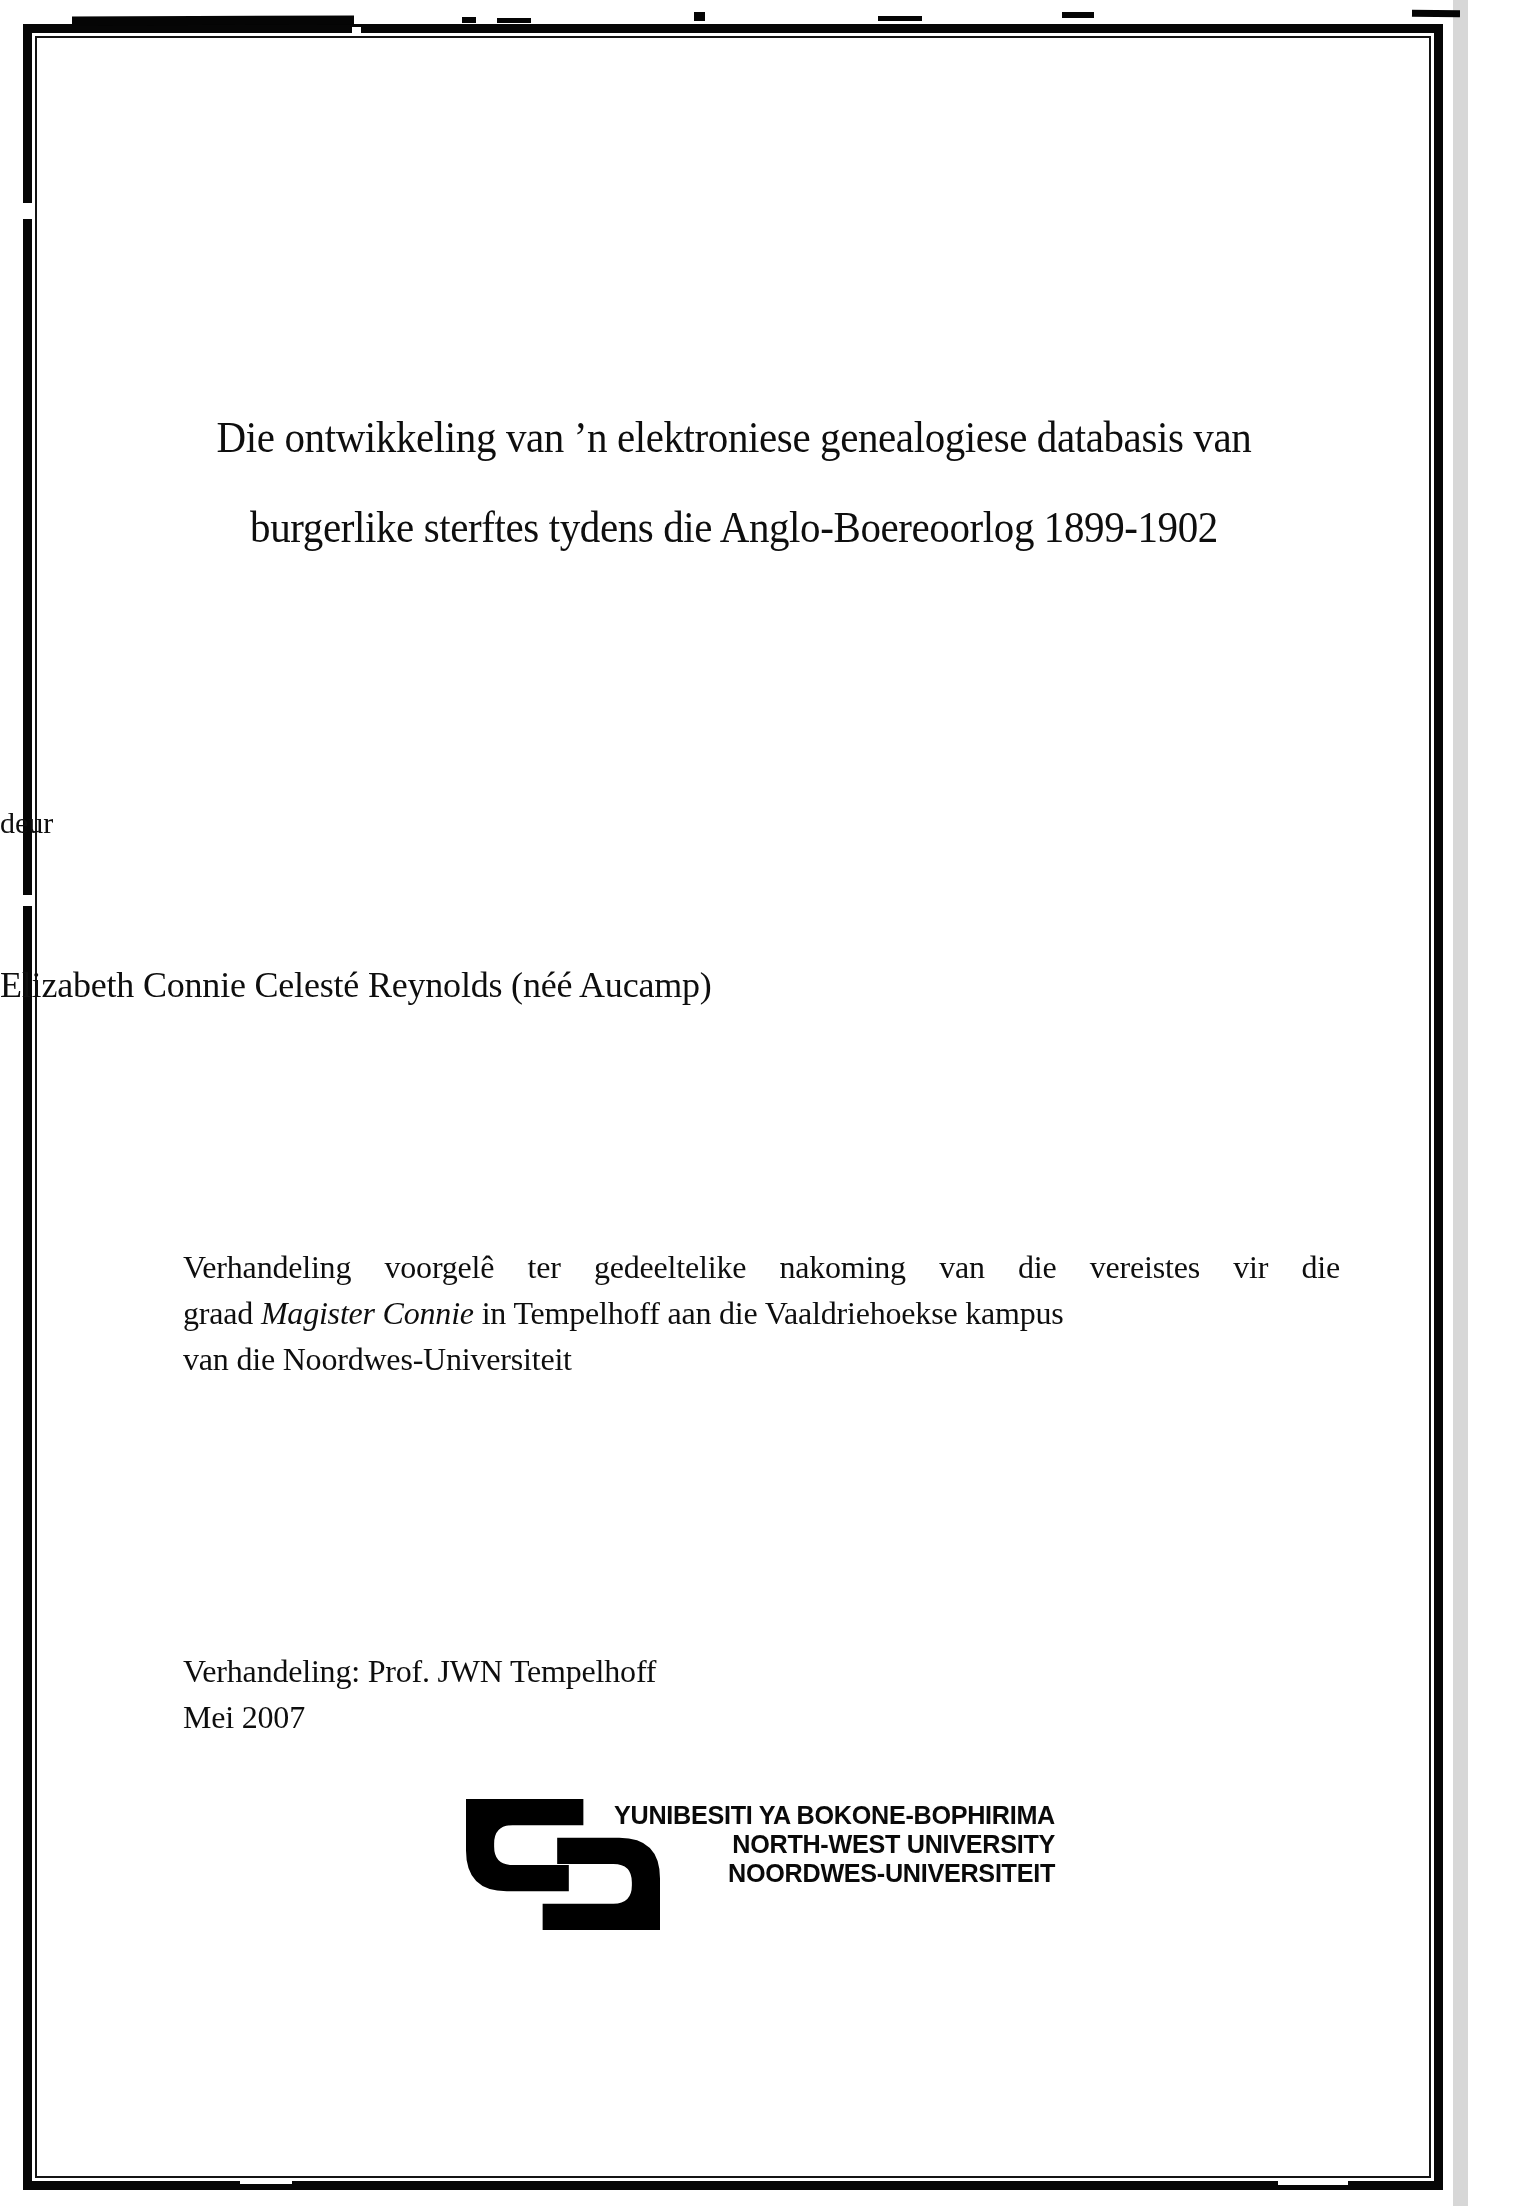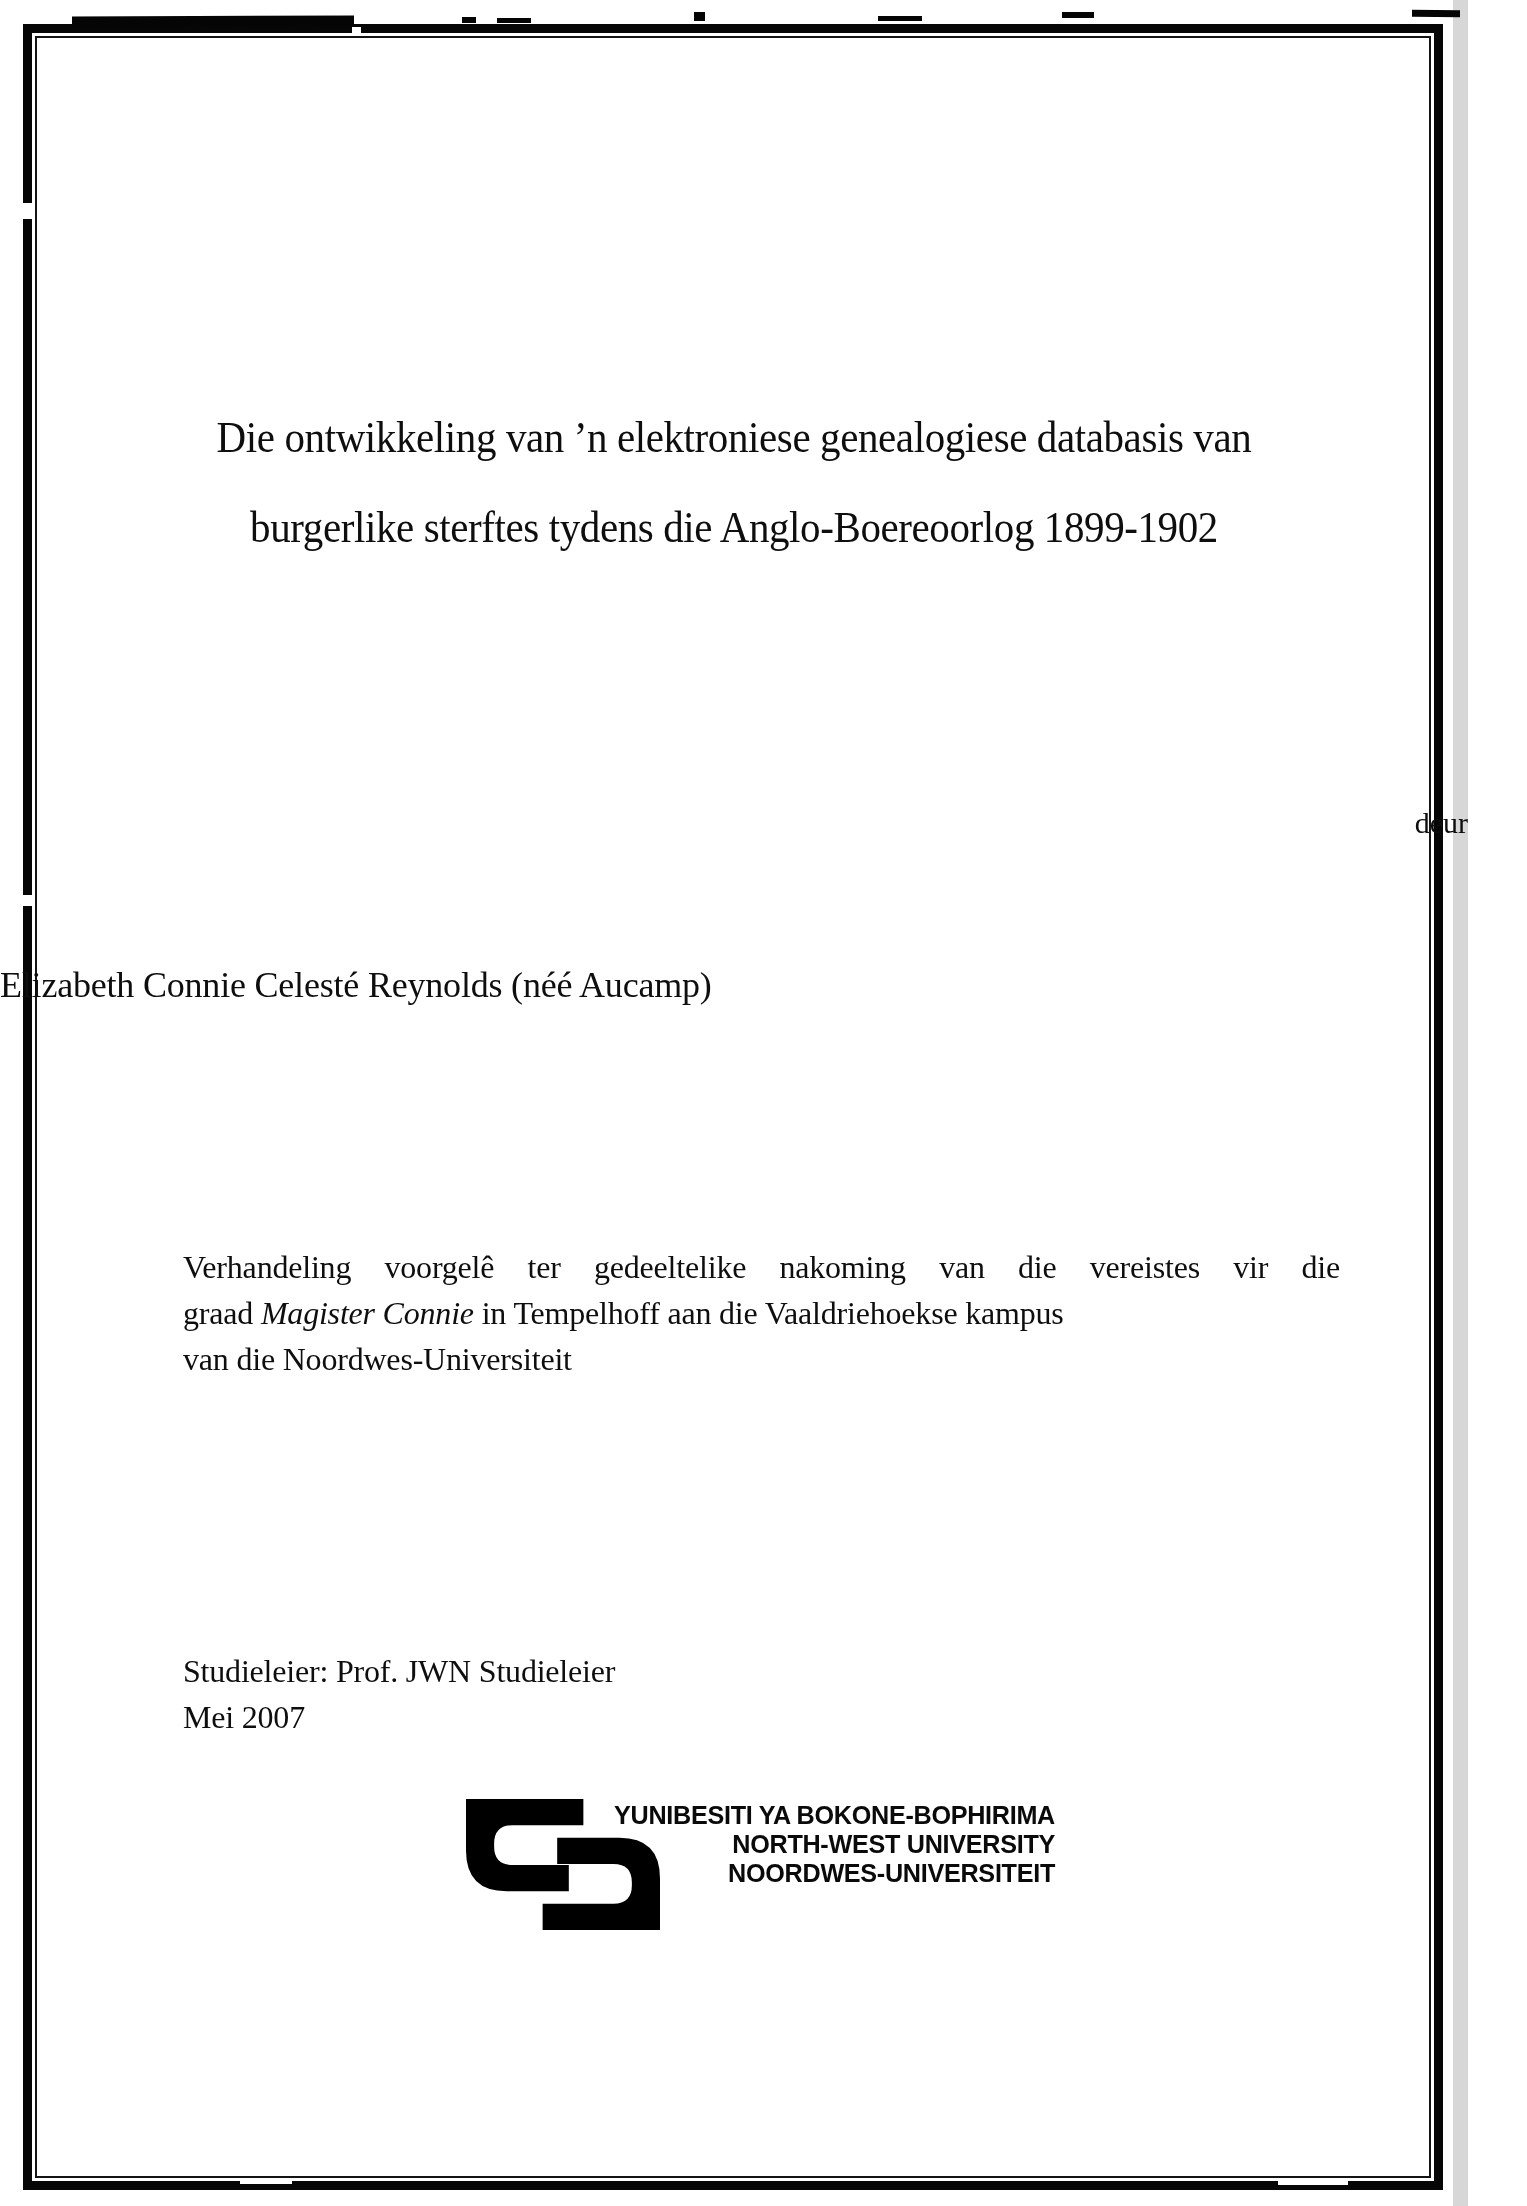--- a/index.html
+++ b/index.html
@@ -34,21 +34,21 @@
   .k5{left:352px;top:27px;width:9px;height:7px;}
 
   .title{
     position:absolute;left:90px;right:90px;top:392px;
     text-align:center;font-size:41px;line-height:84px;
     letter-spacing:-0.4px;
     transform:scaleY(1.07);transform-origin:center top;
   }
   .byline{
     position:absolute;left:0;right:0;top:806px;
-    text-align:right;font-size:30px;
+    text-align:left;font-size:30px;
   }
   .author{
     position:absolute;left:0;right:20px;top:964px;
     text-align:left;font-size:36px;letter-spacing:-0.2px;
   }
   .statement{
     position:absolute;left:183px;top:1226px;width:1157px;
     font-size:32px;line-height:46px;letter-spacing:-0.2px;
   }
   .statement .justified{text-align:justify;text-align-last:justify;margin-top:18px;}
@@ -101,21 +101,21 @@
 
   <div class="author">Elizabeth Connie Celesté Reynolds (néé Aucamp)</div>
 
   <div class="statement">
     <div class="justified">Verhandeling voorgelê ter gedeeltelike nakoming van die vereistes vir die</div>
     <div><span>graad </span><i>Magister Connie</i><span> in Tempelhoff aan die Vaaldriehoekse kampus</span></div>
     <div>van die Noordwes-Universiteit</div>
   </div>
 
   <div class="supervisor-block">
-    <div>Studieleier: Prof. JWN Studieleier</div>
+    <div>Verhandeling: Prof. JWN Tempelhoff</div>
     <div>Mei 2007</div>
   </div>
 
   <div class="logo">
     <svg class="logo-mark" viewBox="0 0 200 135" xmlns="http://www.w3.org/2000/svg" aria-hidden="true">
       <g fill="#000000">
         <path id="clink" d="M 0 0 H 121 V 27 H 48 Q 29 27 29 46 V 49 Q 29 68 48 68 H 106 V 95 H 42 Q 0 95 0 53 Z"></path>
         <use href="#clink" transform="rotate(180 100 67.5)"></use>
       </g>
     </svg>

